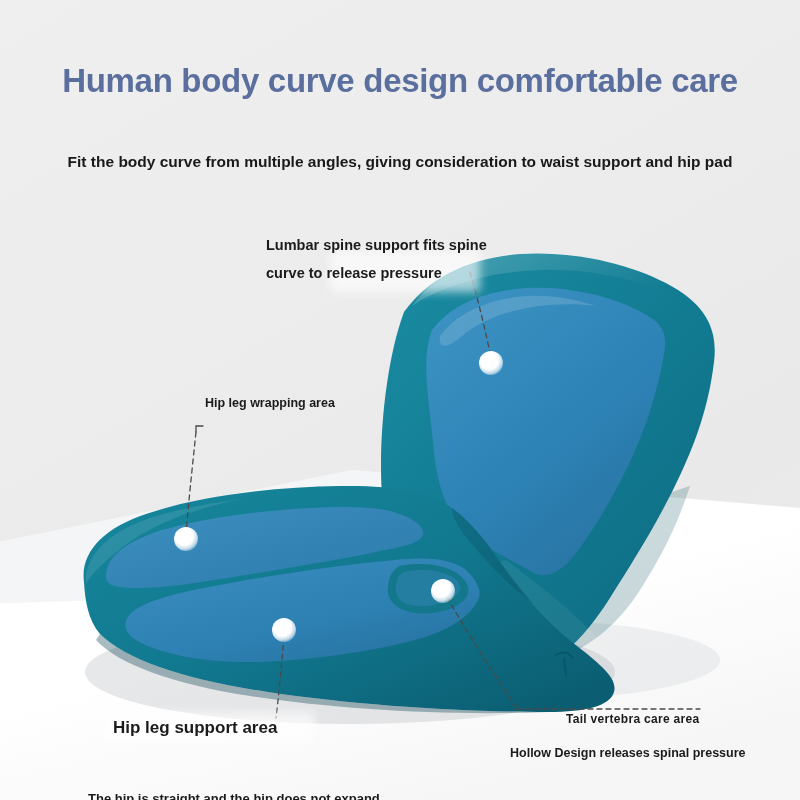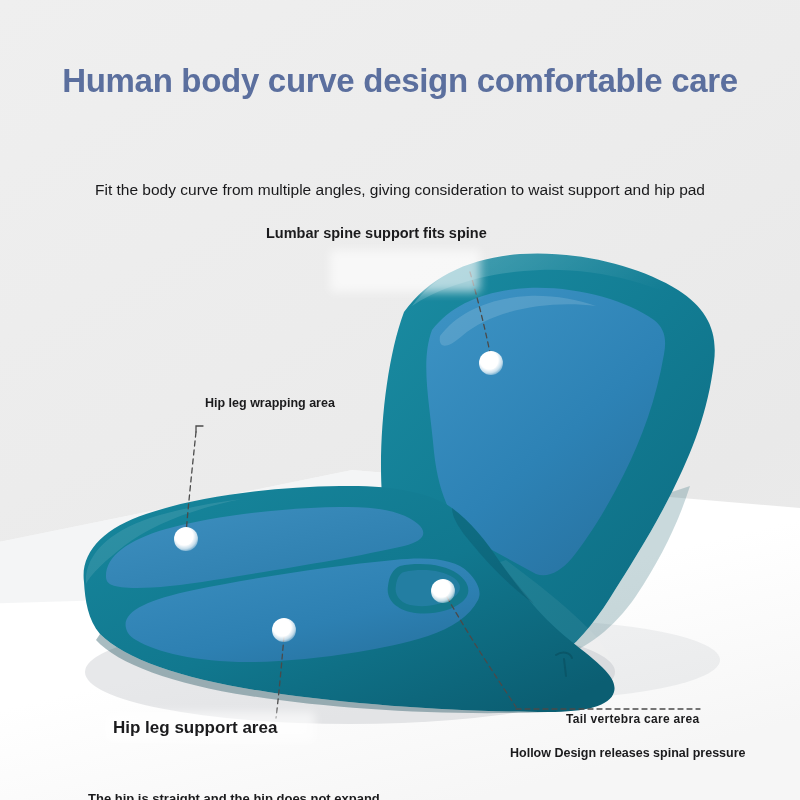--- a/index.html
+++ b/index.html
@@ -33,24 +33,23 @@
     color: #5b6f9e;
     white-space: nowrap;
   }
   #subtitle {
     position: absolute;
     left: 0;
     top: 153px;
     width: 800px;
     text-align: center;
     font-size: 15.5px;
-    font-weight: normal;
+    font-weight: bold;
     color: #19191b;
     white-space: nowrap;
-    margin-top: 28px;
   }
 
   
   #scene {
     position: absolute;
     left: 0;
     top: 0;
     width: 800px;
     height: 800px;
   }
@@ -64,21 +63,21 @@
     color: #1b1b1d;
     line-height: 1.45;
     white-space: nowrap;
   }
   .callout .line {
     display: block;
   }
 
   .c-lumbar {
     left: 266px;
-    top: 219px;
+    top: 231px;
     font-size: 14.5px;
     font-weight: bold;
     line-height: 1.95;
   }
 
   .c-wrap-title {
     left: 205px;
     top: 394px;
     font-size: 12.5px;
     font-weight: bold;
@@ -338,20 +337,21 @@
 
   <div class="halo" style="left:330px; top:250px; width:150px; height:42px;"></div>
   <div class="halo" style="left:105px; top:712px; width:210px; height:30px;"></div>
 
   <div id="title">Human body curve design comfortable care</div>
 
   <div id="subtitle">Fit the body curve from multiple angles, giving consideration to waist support and hip pad</div>
 
   <div class="callout c-lumbar">
     <span class="line">Lumbar spine support fits spine</span>
+    <span class="line">curve to release pressure</span>
   </div>
 
   <div class="callout c-wrap-title">Hip leg wrapping area</div>
 
   <div class="callout c-support-title">Hip leg support area</div>
   <div class="callout c-support-sub">The hip is straight and the hip does not expand</div>
 
   <div class="callout c-tail-title">Tail vertebra care area</div>
   <div class="callout c-tail-sub">Hollow Design releases spinal pressure</div>
 

